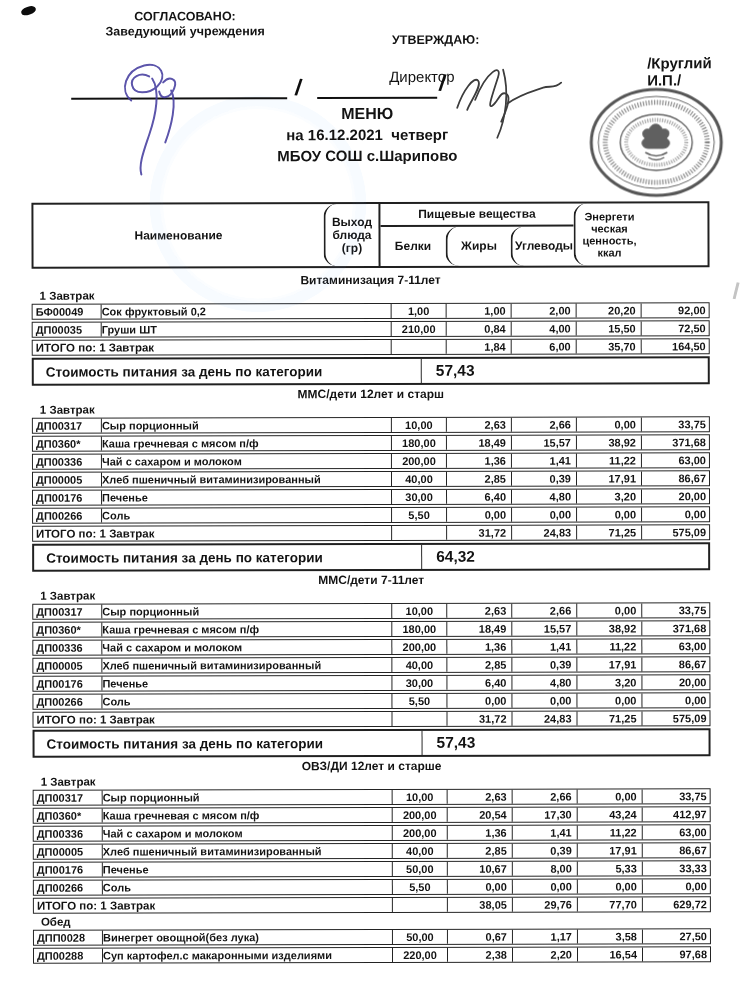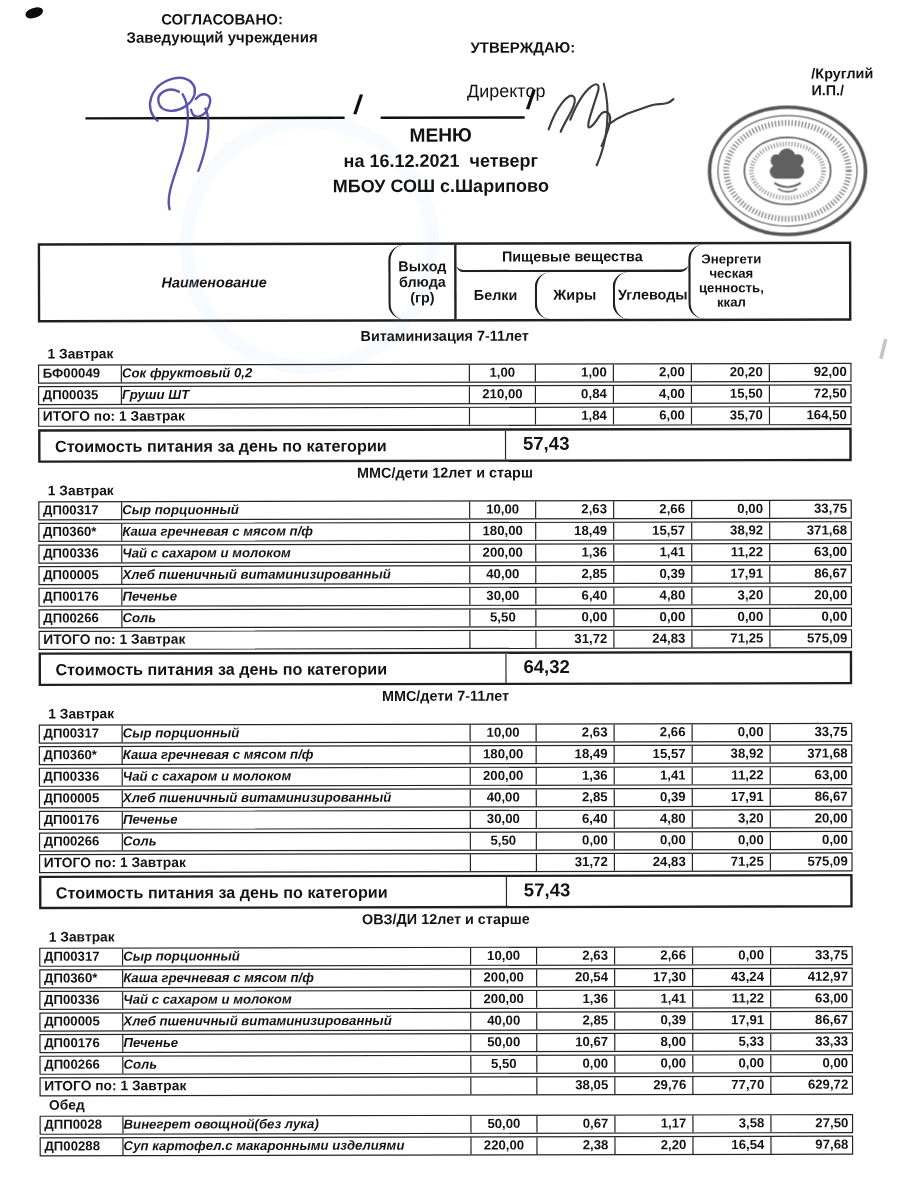--- a/index.html
+++ b/index.html
@@ -5,40 +5,40 @@
   html,body{margin:0;padding:0;background:#e8e8e8;}
   .page{width:750px;height:1000px;background:#ffffff;position:relative;overflow:hidden;
         font-family:"Liberation Sans",sans-serif;color:#161616;filter:blur(.22px) contrast(1.03);}
   .doc{position:relative;transform:rotate(-.12deg);}
   
   .hdr{position:relative;height:202px;}
   .abs{position:absolute;}
   .agreed{left:96px;top:9px;width:180px;text-align:center;font-weight:bold;font-size:12.5px;line-height:15px;}
   .approve-label{left:393px;top:33px;font-weight:bold;font-size:12.5px;}
   .approve-role{left:390px;top:68px;font-weight:normal;font-size:15px;}
-  .approve-name{left:677px;top:55px;font-weight:bold;font-size:12px;}
+  .approve-name{left:648px;top:55px;font-weight:bold;font-size:15px;}
   .sigline{position:absolute;border-top:2.2px solid #131313;height:0;}
   .slash{position:absolute;font-weight:bold;font-size:23px;color:#111;transform:rotate(8deg);}
   .titleblock{left:0;top:104px;width:736px;text-align:center;font-weight:bold;}
   .t-menu{font-size:16px;line-height:20px;}
   .t-sub{font-size:15px;line-height:21px;white-space:pre;}
   .t-org{font-size:15px;line-height:21px;}
   .watermark{left:150px;top:95px;width:195px;height:195px;border-radius:50%;
              border:11px solid rgba(96,140,205,.07);box-shadow:inset 0 0 0 3px rgba(96,140,205,.05);}
   .speck1{left:22px;top:6px;width:15px;height:8px;background:#101010;border-radius:45%;transform:rotate(-18deg);}
   .speck2{left:735px;top:283px;width:3px;height:17px;background:#8f8f8f;opacity:.55;transform:rotate(14deg);}
   
   .content{margin-left:32px;width:678px;}
   .thead{display:flex;border:2px solid #232323;height:62px;font-weight:bold;font-size:12px;line-height:13px;}
   .th{display:flex;align-items:center;justify-content:center;text-align:center;flex-shrink:0;box-sizing:border-box;}
-  .w-code{width:68px;}.w-name{width:290px;font-style:italic;}.w-out{width:55px;}.w-num{width:65px;}.w-kcal{width:70px;}
+  .w-code{width:68px;}.w-name{width:290px;}.w-out{width:55px;}.w-num{width:65px;}.w-kcal{width:70px;}
   .thead .th{border-left:2px solid #232323;border-radius:13px;}
   .thead .th:first-child{border-left:none;}
   .th-group{width:195px;flex-shrink:0;display:flex;flex-direction:column;border-left:2px solid #232323;box-sizing:border-box;}
-  .th-group-title{height:21px;display:flex;align-items:center;justify-content:center;border-bottom:2px solid #232323;border-radius:6px;}
+  .th-group-title{height:21px;display:flex;align-items:center;justify-content:center;border-bottom:2px solid #232323;}
   .th-group-cols{flex:1;display:flex;}
   .th-group-cols .th{border-left:2px solid #232323;}
   .th-group-cols .th:first-child{border-left:none;}
   .th.w-kcal{font-size:11px;line-height:12px;}
   .sections{margin-top:6px;}
   .section-title{text-align:center;font-weight:bold;font-size:12px;line-height:13px;margin:3px 0 2px;}
   .meal-label{font-weight:bold;font-size:11.5px;line-height:12px;margin:2px 0 2px;padding-left:8px;}
   .row,.total-row{display:flex;border:1.5px solid #262626;margin-bottom:2px;height:14px;
                   font-weight:bold;font-size:11px;line-height:14px;}
   .c{box-sizing:border-box;flex-shrink:0;border-left:1.5px solid #262626;overflow:hidden;white-space:nowrap;}

